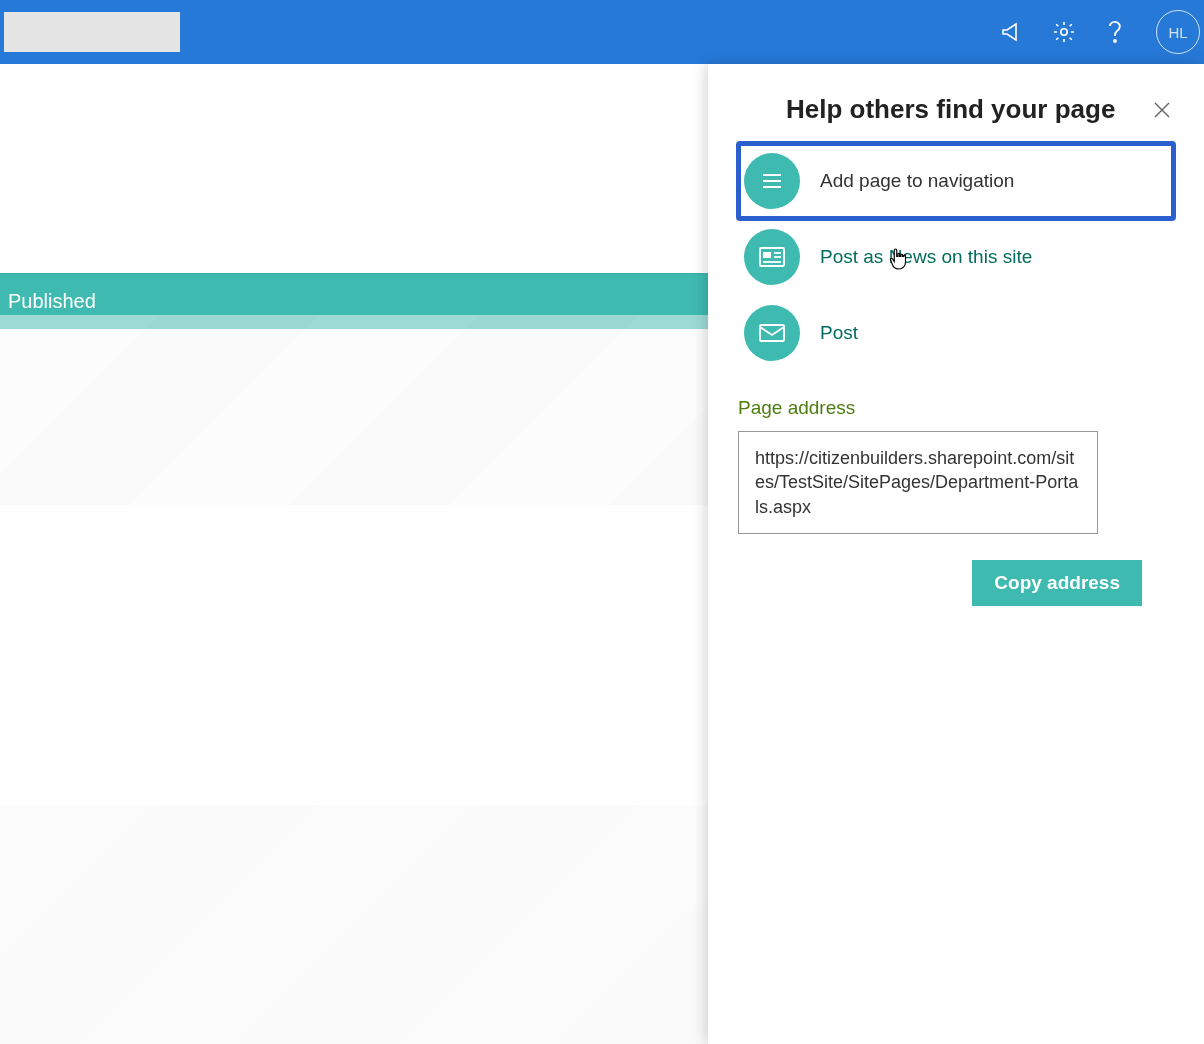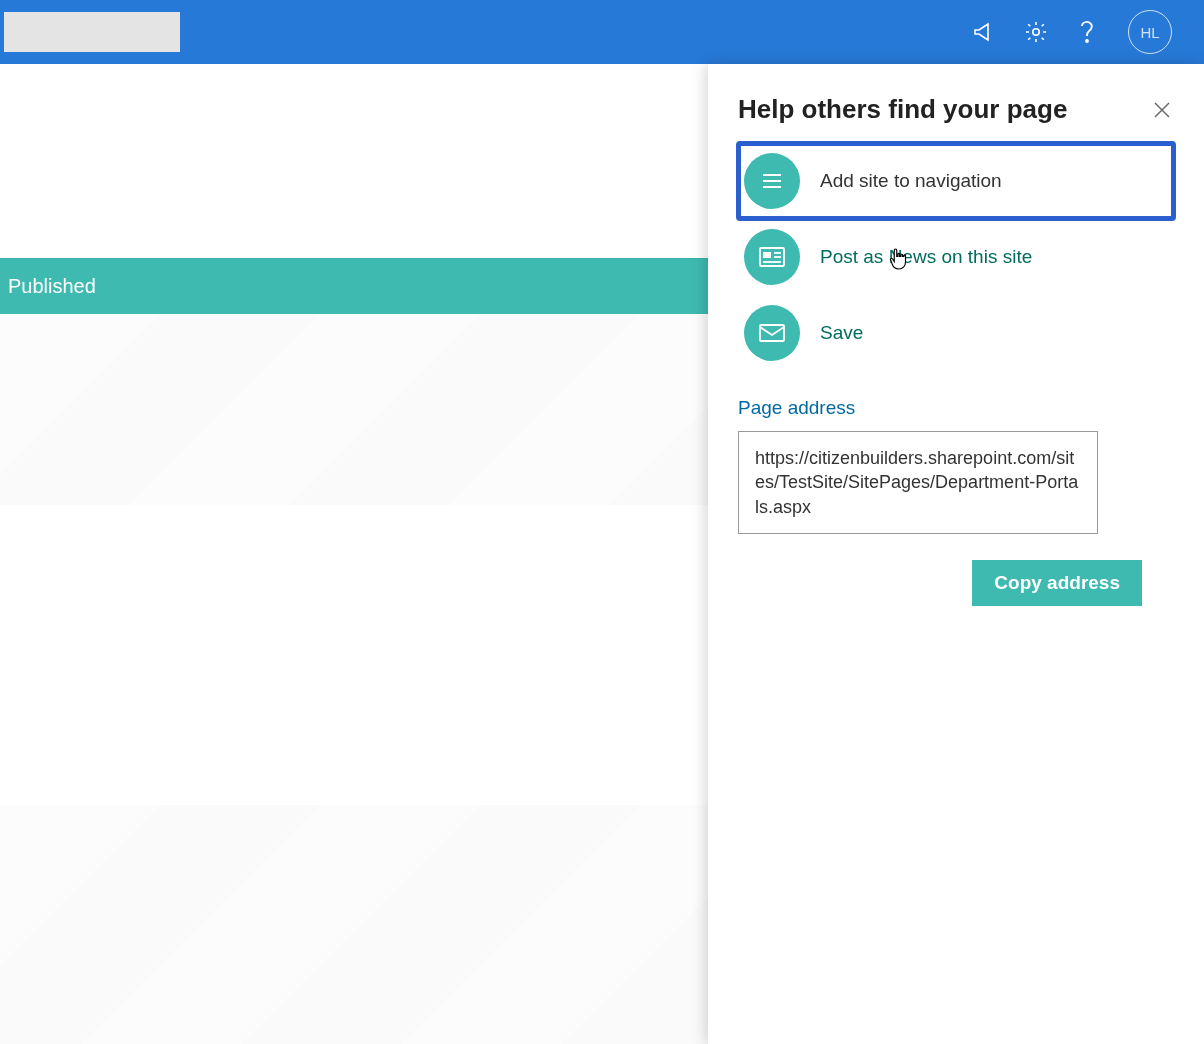--- a/index.html
+++ b/index.html
@@ -6,21 +6,21 @@
   html, body { width: 1204px; height: 1044px; font-family: "Segoe UI", Arial, sans-serif; background: #fff; overflow: hidden; }
 
   
   .header {
     width: 100%;
     height: 64px;
     background: #2779d8;
     display: flex;
     align-items: center;
     justify-content: space-between;
-    padding: 0 32px 0 0;
+    padding: 0 4px 0 0;
   }
   .header-left {
     display: flex;
     align-items: center;
     height: 100%;
   }
   .search-box {
     width: 176px;
     height: 40px;
     background: #e4e4e4;
@@ -63,21 +63,21 @@
     display: flex;
   }
   .page-area {
     flex: 1;
     background: #fff;
     position: relative;
     overflow: hidden;
   }
   .published-bar {
     position: absolute;
-    top: 194px;
+    top: 209px;
     left: 0;
     right: 0;
     height: 56px;
     background: #3fbab0;
     display: flex;
     align-items: center;
     padding-left: 8px;
     color: #fff;
     font-size: 20px;
     border-top: 1px solid rgba(0,0,0,0.05);
@@ -115,20 +115,21 @@
     box-shadow: -2px 0 14px rgba(0,0,0,0.18);
     padding: 30px 30px 30px 30px;
     position: relative;
     z-index: 10;
   }
   .panel-header {
     display: flex;
     align-items: center;
     justify-content: space-between;
     margin-bottom: 18px;
+    margin-left: 48px;
   }
   .panel-title {
     font-size: 26px;
     font-weight: 600;
     color: #222;
   }
   .close-btn {
     width: 24px;
     height: 24px;
     cursor: pointer;
@@ -171,21 +172,21 @@
     left: 150px;
     top: 104px;
     width: 20px;
     height: 24px;
     pointer-events: none;
   }
 
   .section-label {
     margin-top: 26px;
     font-size: 19px;
-    color: #0369a1;
+    color: #4d7c0f;
     margin-bottom: 12px;
   }
   .address-box {
     width: 360px;
     min-height: 82px;
     border: 1px solid #999;
     padding: 14px 16px;
     font-size: 18px;
     color: #333;
     word-break: break-all;
@@ -261,21 +262,21 @@
     </div>
 
     <div class="option-row highlighted" style="position:relative;">
       <div class="option-icon">
         <svg width="26" height="26" viewBox="0 0 26 26" stroke="#fff" stroke-width="2">
           <line x1="4" y1="7" x2="22" y2="7"></line>
           <line x1="4" y1="13" x2="22" y2="13"></line>
           <line x1="4" y1="19" x2="22" y2="19"></line>
         </svg>
       </div>
-      <div class="option-label">Add site to navigation</div>
+      <div class="option-label">Add page to navigation</div>
 
       <svg class="cursor-hand" viewBox="0 0 24 28">
         <path d="M9 2 C10 2 10.5 2.5 10.5 4 L10.5 11 L12 11 L12 8 C12 7 14 7 14 8 L14 11 L15.5 11 L15.5 9 C15.5 8 17.5 8 17.5 9 L17.5 11 L19 11 L19 10 C19 9 21 9 21 10 L21 18 C21 22 18 26 13 26 C9 26 6 23 5 20 L3 15 C2.5 13.5 4.5 12.5 5.5 14 L7.5 17 L7.5 4 C7.5 2.5 8 2 9 2 Z" fill="#fff" stroke="#000" stroke-width="1.4"></path>
       </svg>
     </div>
 
     <div class="option-row">
       <div class="option-icon">
         <svg width="28" height="22" viewBox="0 0 28 22" fill="none" stroke="#fff" stroke-width="1.8">
           <rect x="2" y="2" width="24" height="18" rx="1"></rect>
@@ -288,21 +289,21 @@
       <div class="option-label">Post as News on this site</div>
     </div>
 
     <div class="option-row">
       <div class="option-icon">
         <svg width="28" height="20" viewBox="0 0 28 20" fill="none" stroke="#fff" stroke-width="1.8">
           <rect x="2" y="2" width="24" height="16" rx="1"></rect>
           <path d="M2 4 L14 12 L26 4"></path>
         </svg>
       </div>
-      <div class="option-label">Save</div>
+      <div class="option-label">Post</div>
     </div>
 
 
 
     <div class="section-label">Page address</div>
     <div class="address-box">https://citizenbuilders.sharepoint.com/sites/TestSite/SitePages/Department-Portals.aspx</div>
 
     <button class="copy-btn">Copy address</button>
 
   </div>

